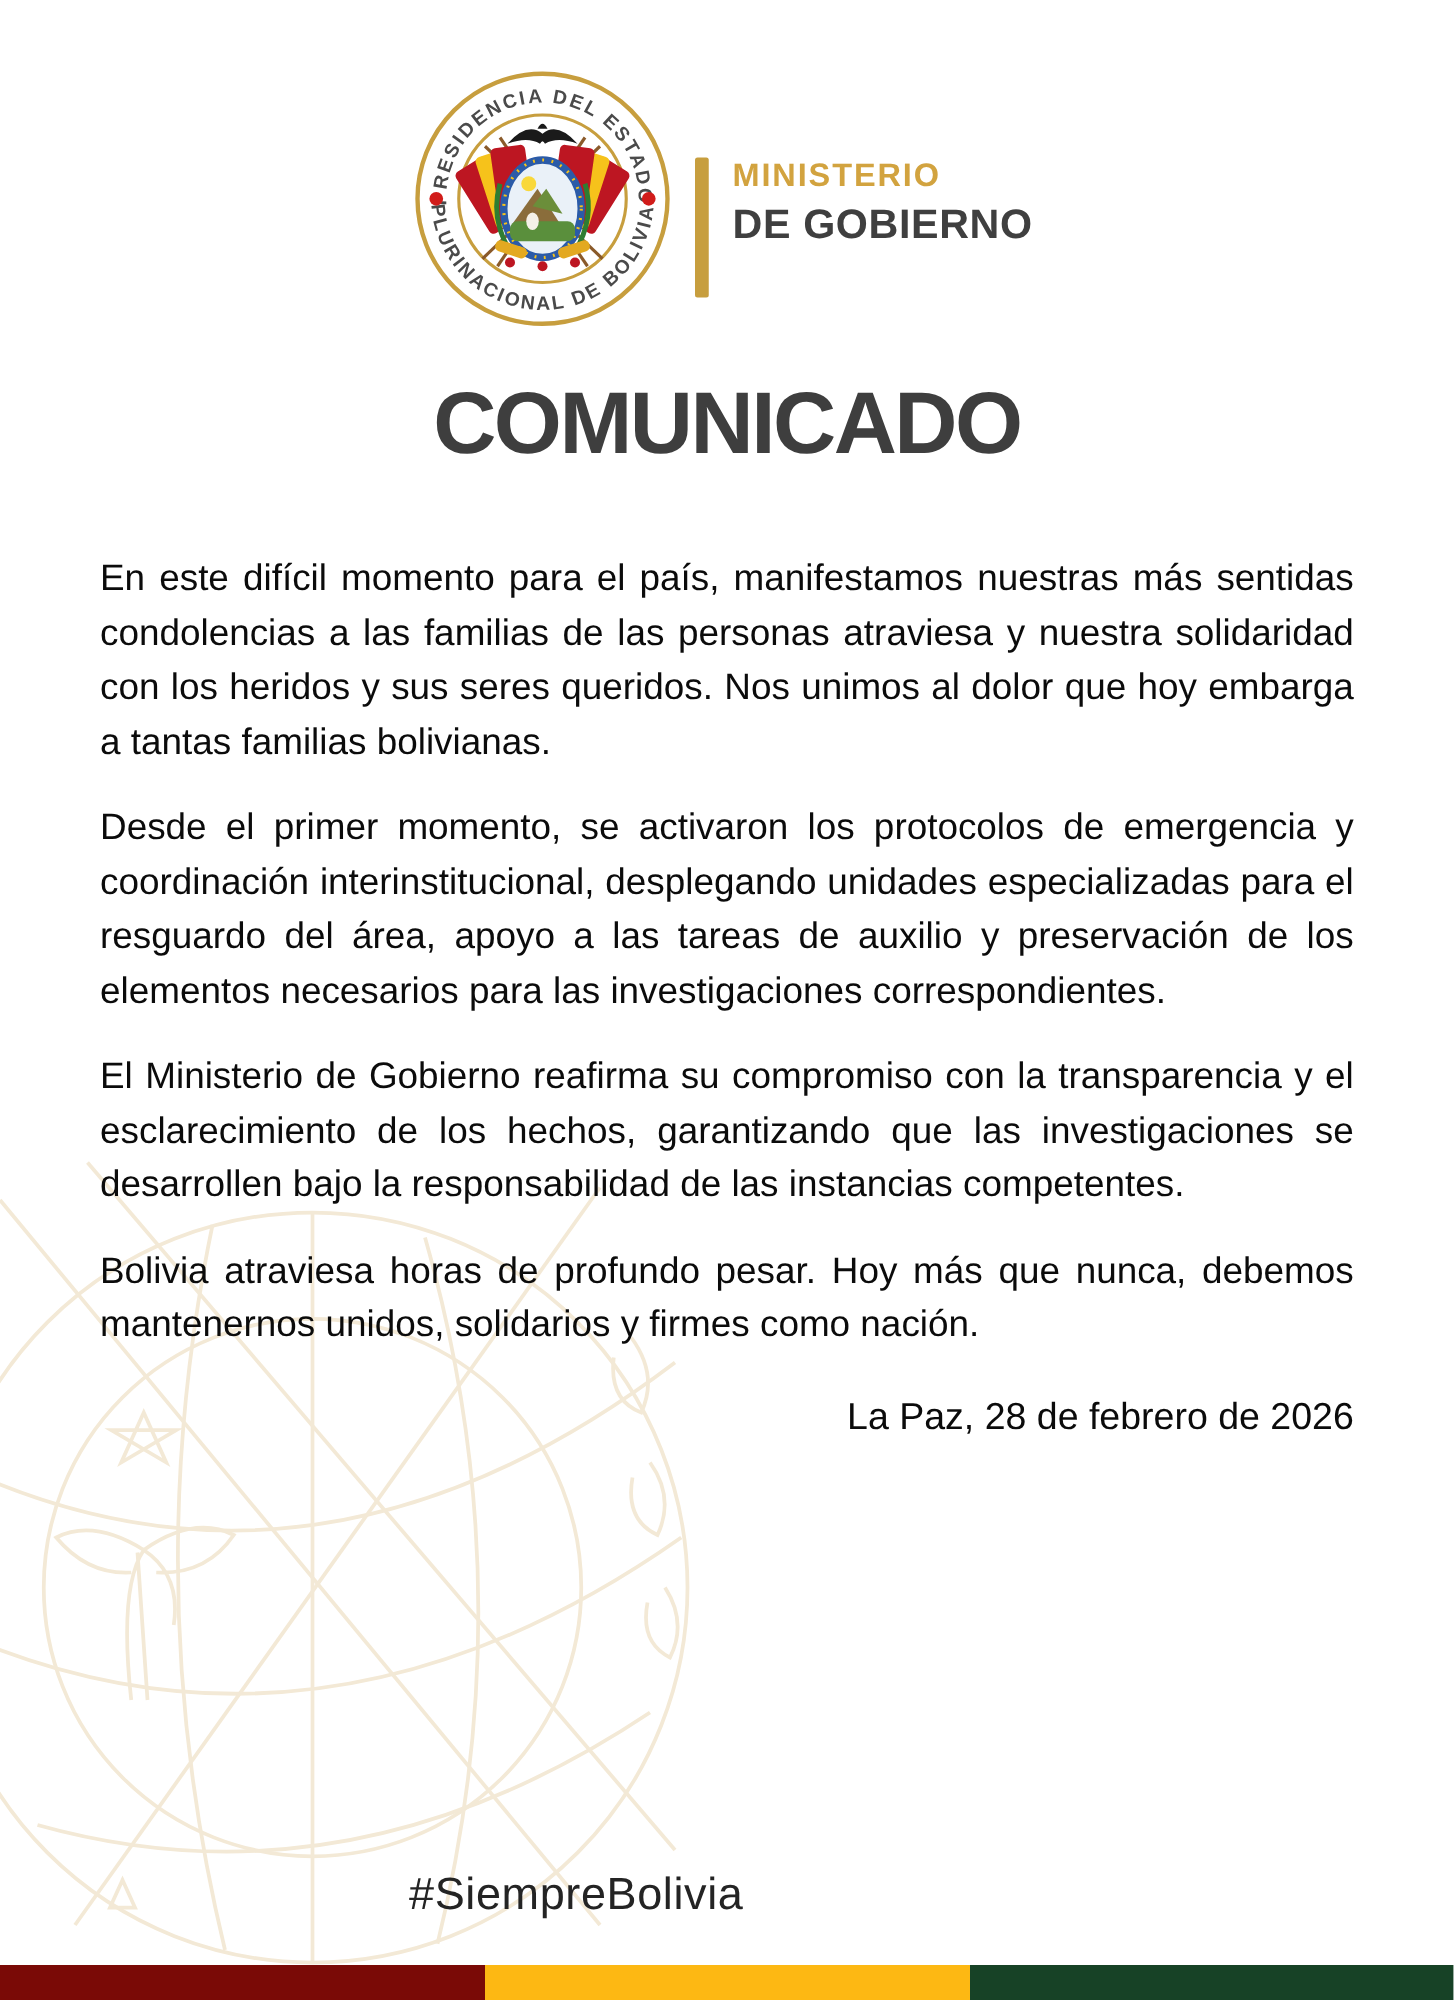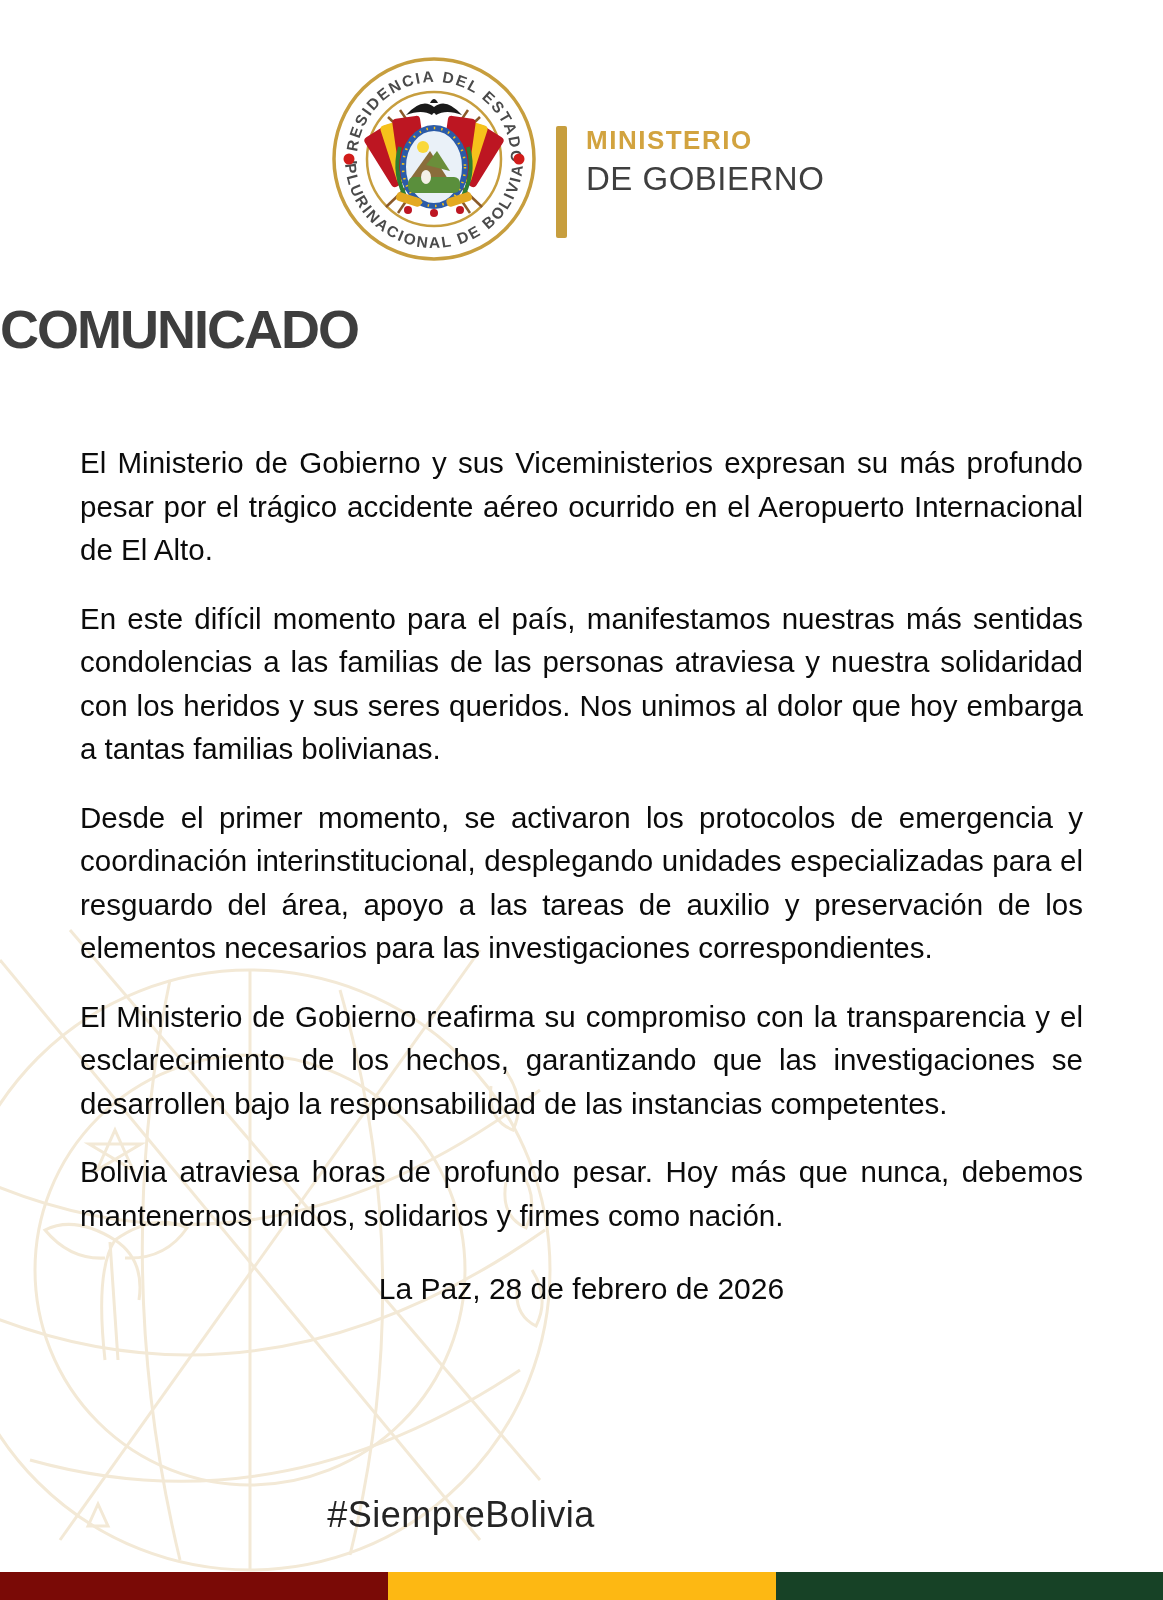--- a/index.html
+++ b/index.html
@@ -31,44 +31,44 @@
   .brand-divider {
     position: absolute; left: 556px; top: 126px;
     width: 11px; height: 112px; background: #C79E3E; border-radius: 2px;
   }
   .brand-text { position: absolute; left: 586px; top: 127px; line-height: 1; }
   .brand-line1 {
     font-size: 26px; font-weight: 700; letter-spacing: 1.5px;
     color: #D2A33F; margin-bottom: 9px;
   }
   .brand-line2 {
-    font-size: 33px; font-weight: 400; letter-spacing: 0.5px;
+    font-size: 33px; font-weight: 700; letter-spacing: 0.5px;
     color: #3F3F3F;
   }
 
   
   .doc-title {
     position: absolute; left: 0; top: 298px; width: 1163px;
-    text-align: left;
-    font-size: 54px; font-weight: 700; letter-spacing: -2px;
+    text-align: center;
+    font-size: 70px; font-weight: 700; letter-spacing: -2px;
     color: #3E3E3E;
   }
 
   
   .body-text {
     position: absolute; left: 80px; top: 441px; width: 1003px;
     font-size: 29.5px; line-height: 43.5px; color: #0b0b0b;
   }
   .body-text p {
     text-align: justify;
     margin-bottom: 25px;
   }
   .dateline {
     margin-top: 30px;
-    text-align: center;
+    text-align: right;
     font-size: 30px;
     color: #0b0b0b;
   }
 
   
   .hashtag {
     position: absolute; left: 0; top: 1494px; width: 922px;
     text-align: center;
     font-size: 36px; font-weight: 400; letter-spacing: 0.5px;
     color: #242424;
@@ -175,21 +175,20 @@
     <div class="brand-divider"></div>
     <div class="brand-text">
       <div class="brand-line1">MINISTERIO</div>
       <div class="brand-line2">DE GOBIERNO</div>
     </div>
   </div>
 
   <div class="doc-title">COMUNICADO</div>
 
   <div class="body-text">
-    <p>El Ministerio de Gobierno y sus Viceministerios expresan su más profundo pesar por el trágico accidente aéreo ocurrido en el Aeropuerto Internacional de El Alto.</p>
     <p>En este difícil momento para el país, manifestamos nuestras más sentidas condolencias a las familias de las personas atraviesa y nuestra solidaridad con los heridos y sus seres queridos. Nos unimos al dolor que hoy embarga a tantas familias bolivianas.</p>
     <p>Desde el primer momento, se activaron los protocolos de emergencia y coordinación interinstitucional, desplegando unidades especializadas para el resguardo del área, apoyo a las tareas de auxilio y preservación de los elementos necesarios para las investigaciones correspondientes.</p>
     <p>El Ministerio de Gobierno reafirma su compromiso con la transparencia y el esclarecimiento de los hechos, garantizando que las investigaciones se desarrollen bajo la responsabilidad de las instancias competentes.</p>
     <p>Bolivia atraviesa horas de profundo pesar. Hoy más que nunca, debemos mantenernos unidos, solidarios y firmes como nación.</p>
     <div class="dateline">La Paz, 28 de febrero de 2026</div>
   </div>
 
   <div class="hashtag">#SiempreBolivia</div>
 
   <div class="footer-bar">

